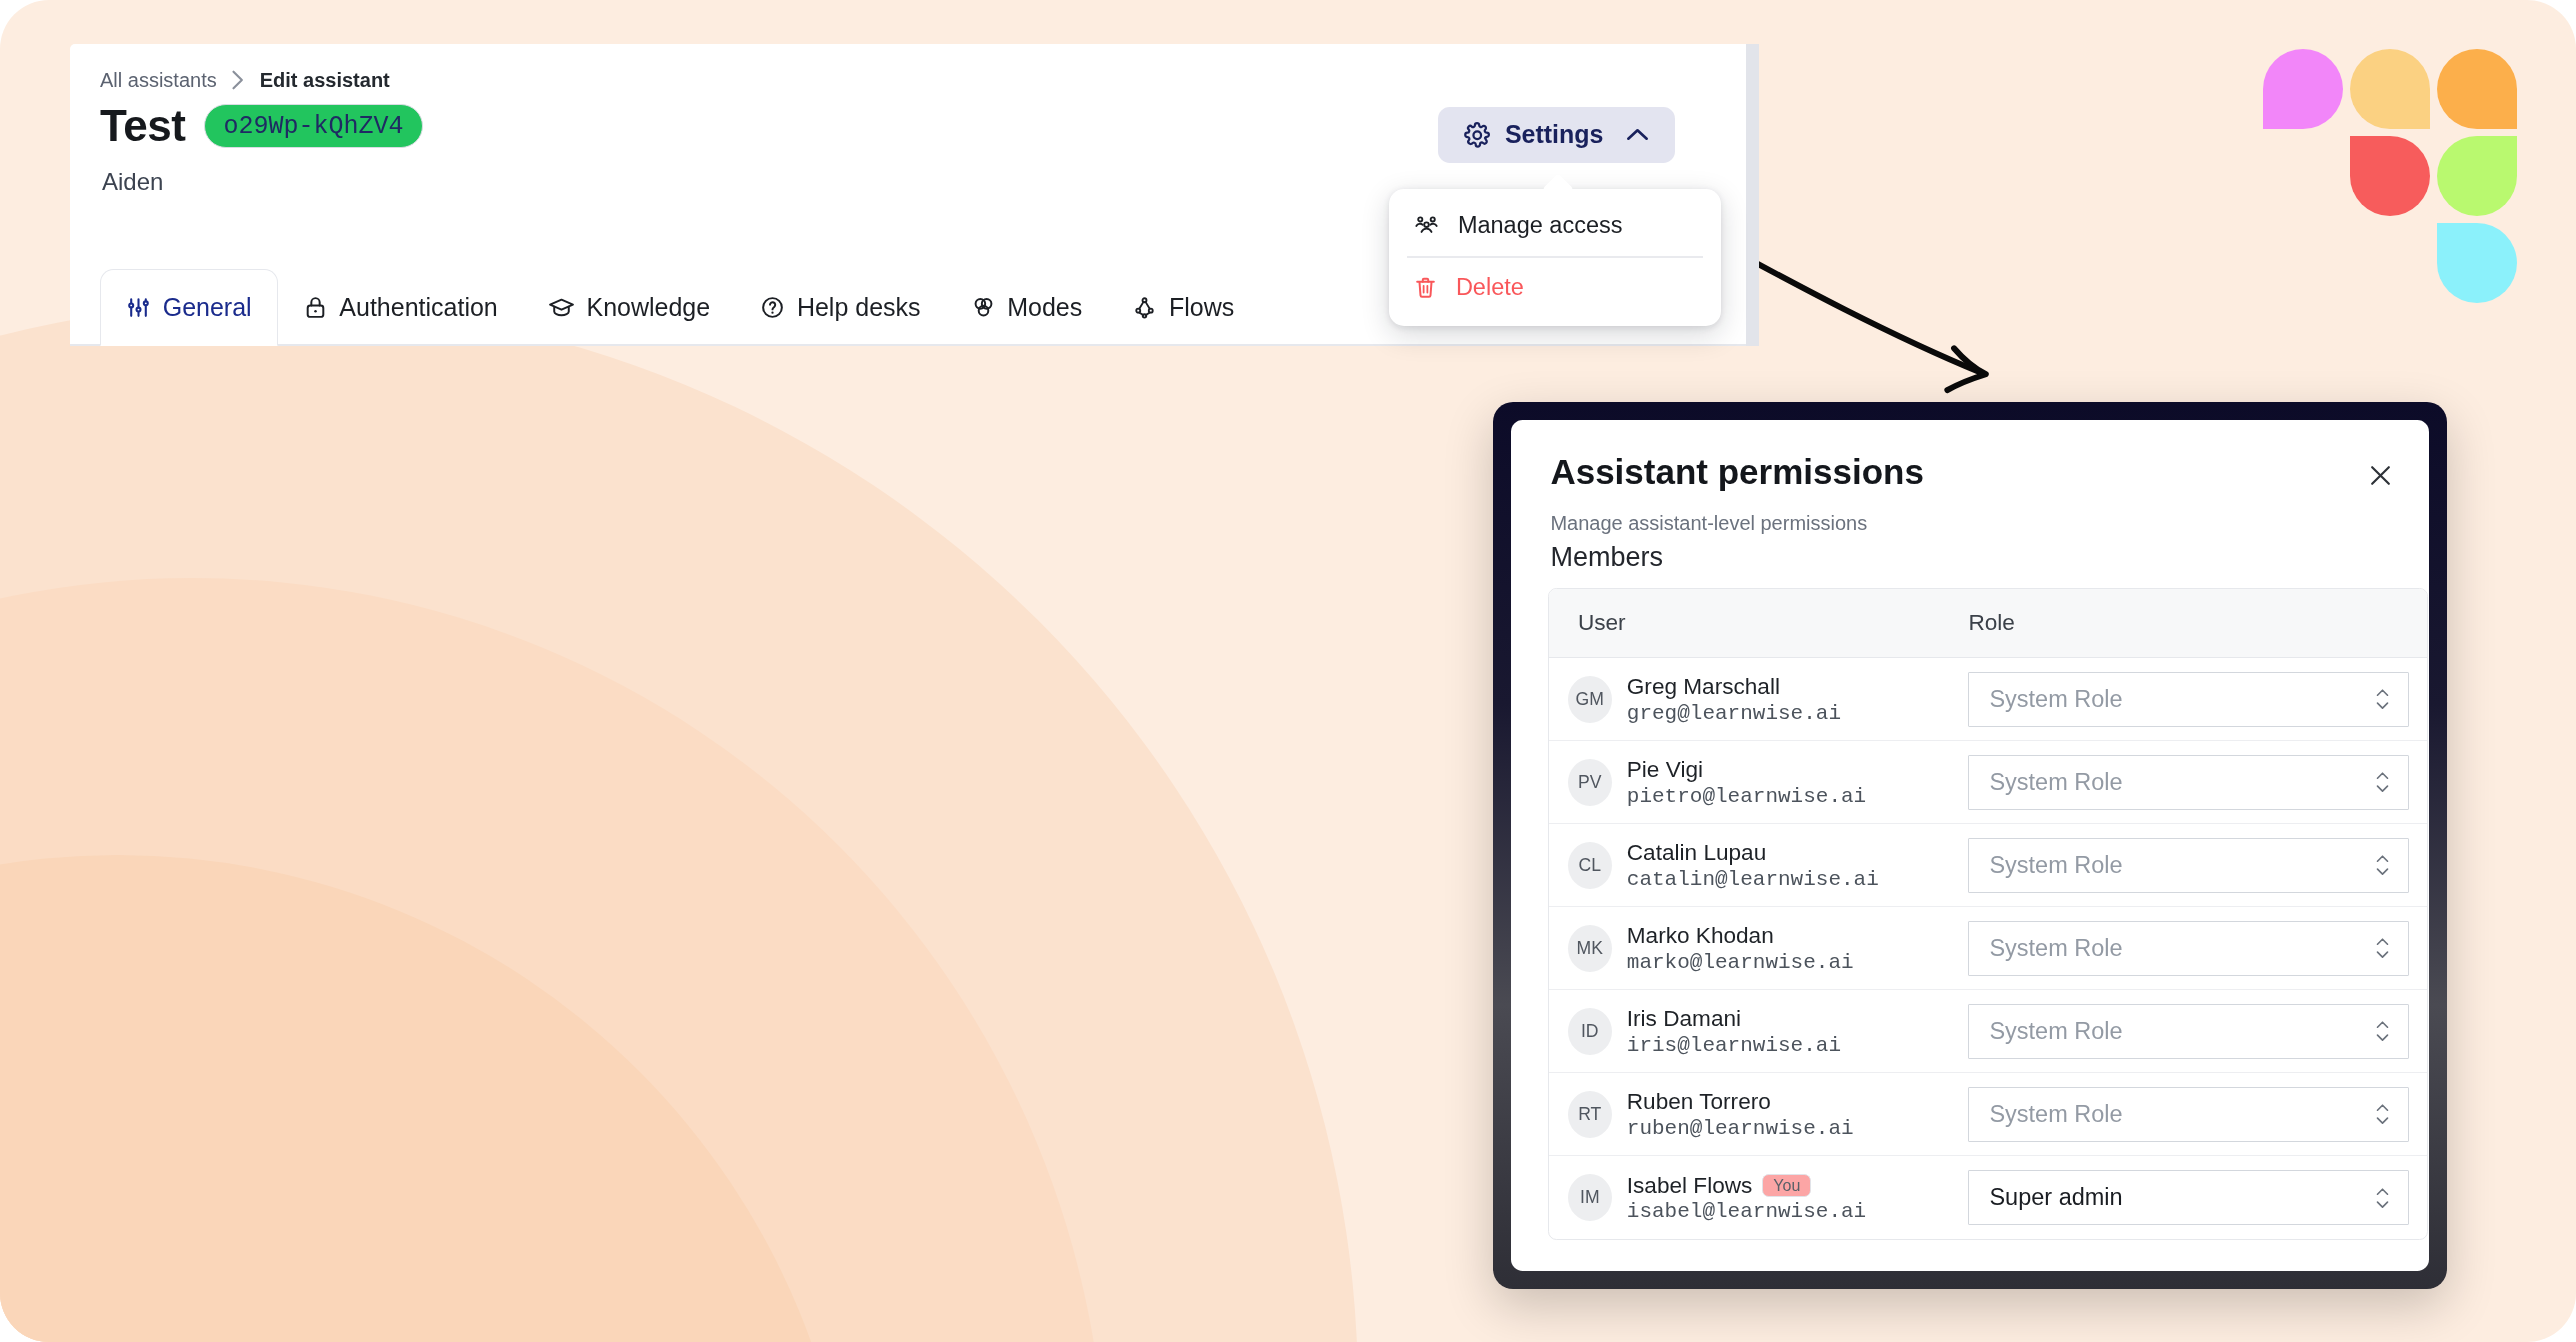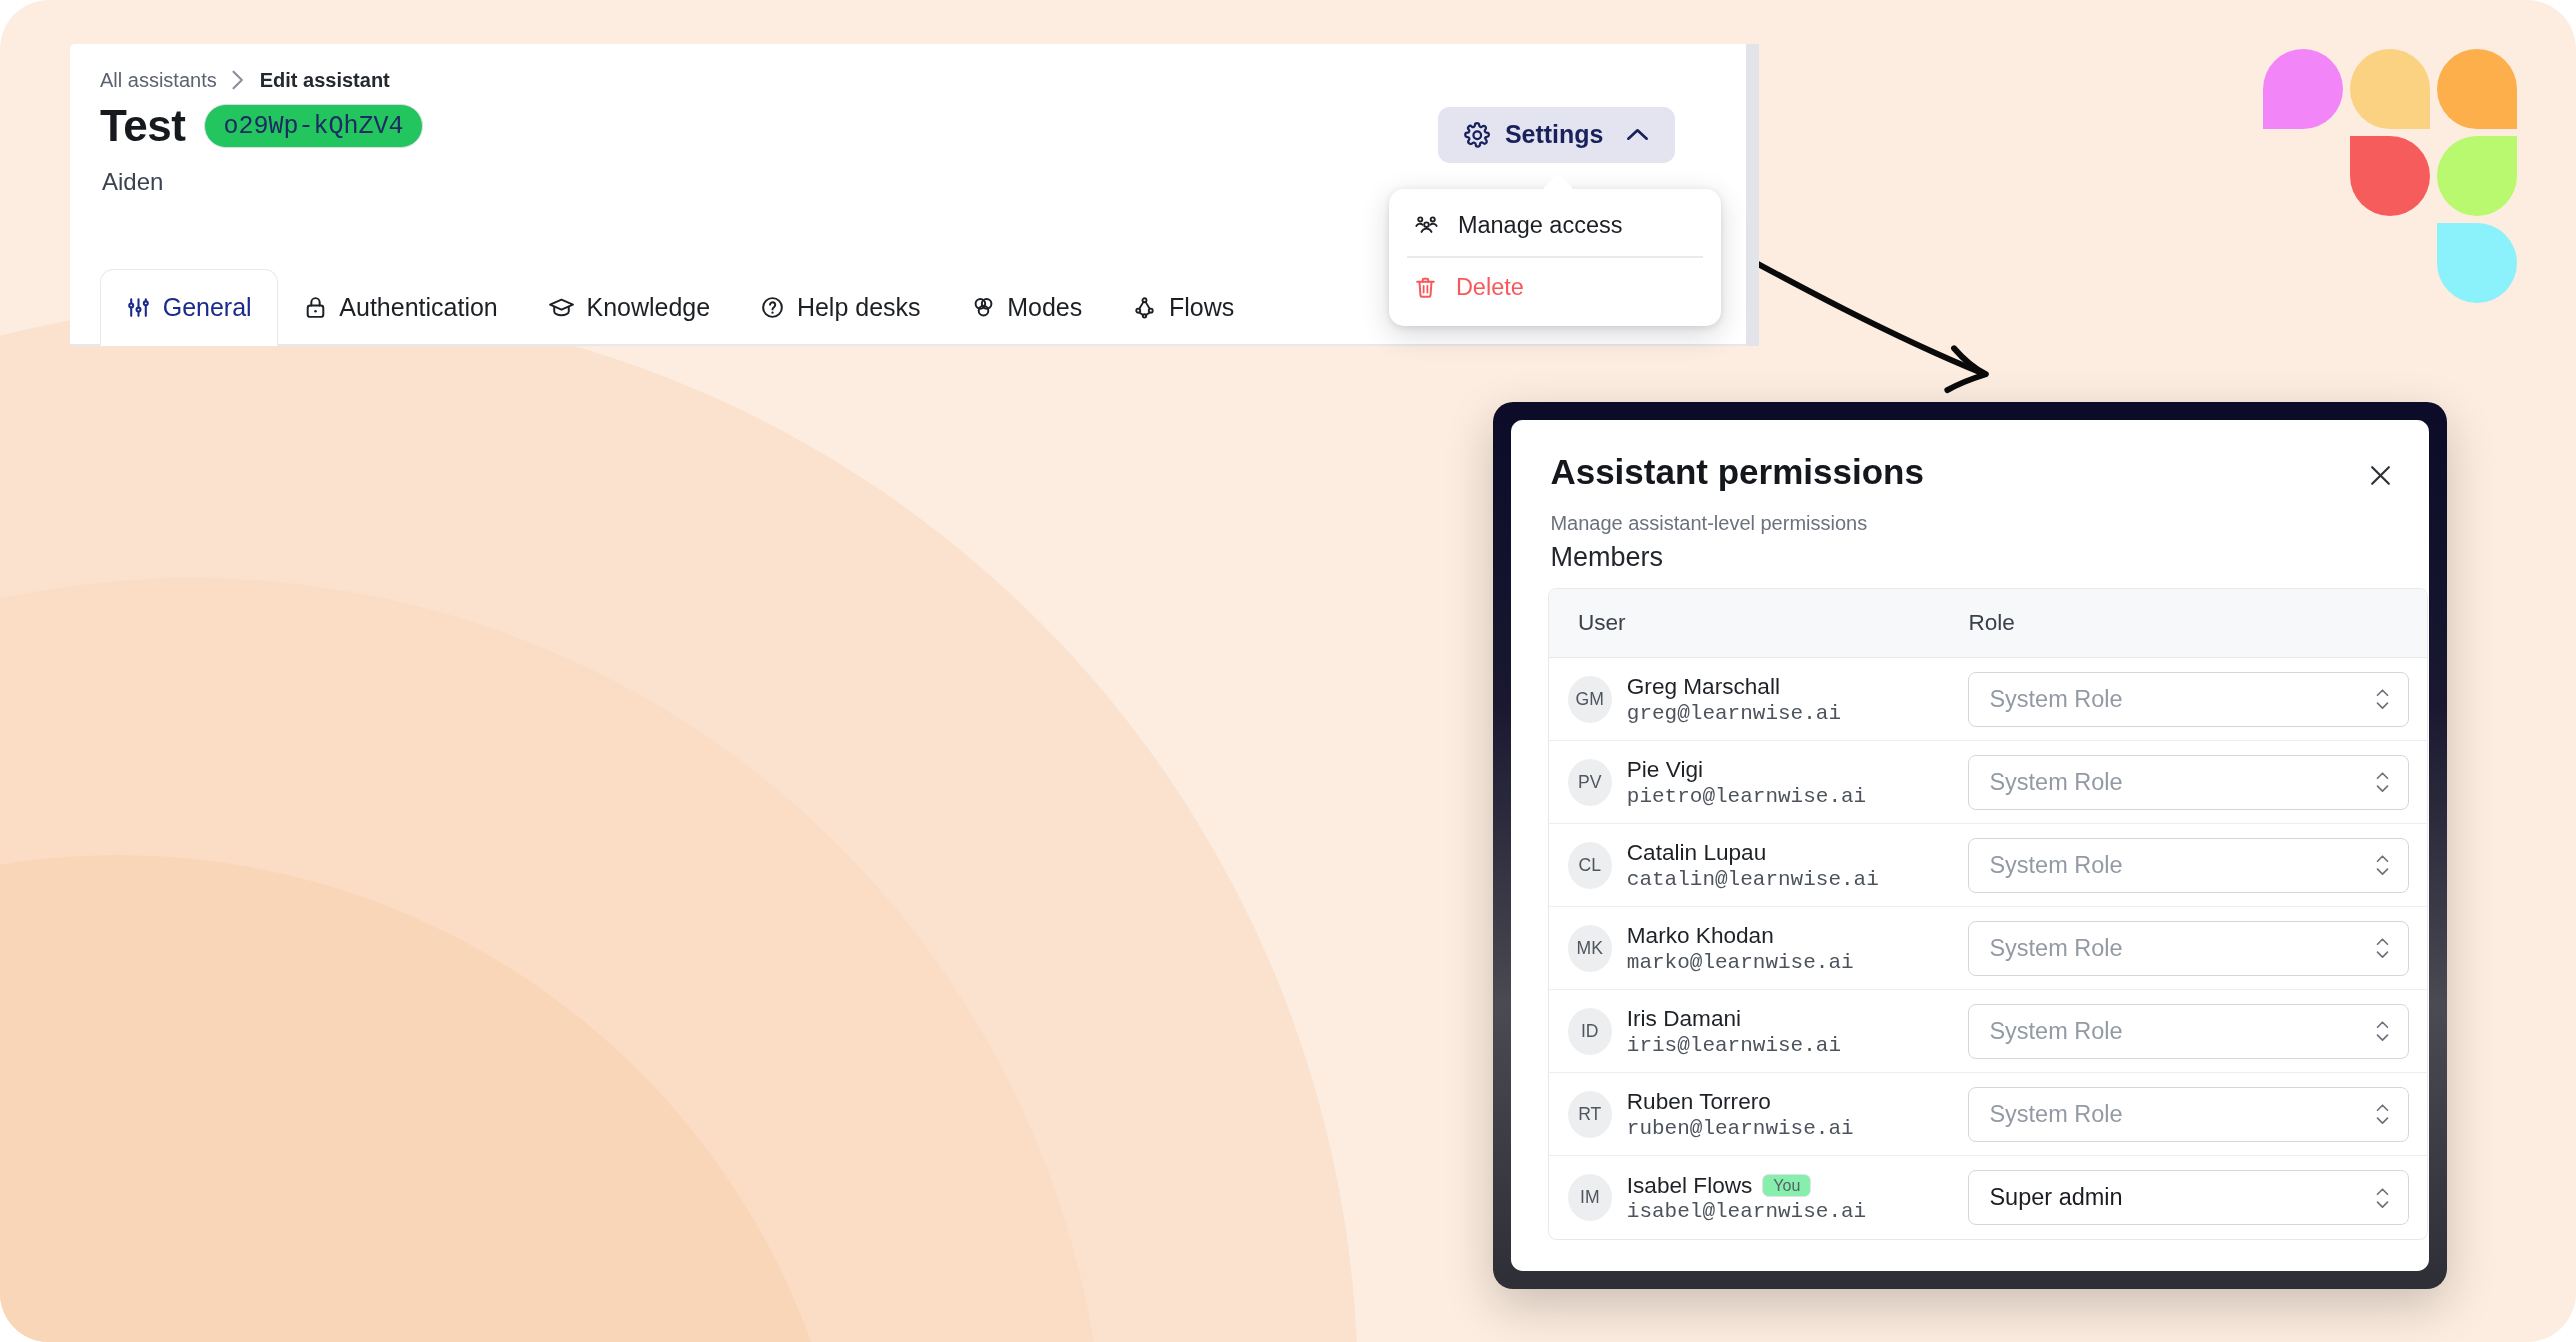--- a/index.html
+++ b/index.html
@@ -228,29 +228,29 @@
     border-radius: 50%;
     background: #EDEEF0;
     display: flex; align-items: center; justify-content: center;
     font-size: 17.6px; color: #50565F; font-weight: 500;
   }
   .user-text { display: flex; flex-direction: column; gap: 1.7px; }
   .user-name-row { display: flex; align-items: center; gap: 10px; }
   .user-name { font-size: 22.6px; color: #1E2227; }
   .you-badge {
     border: 1.7px solid #E1E3E8; border-radius: 6.7px;
-    padding: 1.7px 10px; font-size: 16px; color: #5A6068; background: #86efac;
+    padding: 1.7px 10px; font-size: 16px; color: #5A6068; background: #fca5a5;
   }
   .user-email { font-size: 21px; color: #4C535C; font-family: Liberation Mono, monospace; }
   .cell-role { flex: 1; padding-right: 18.4px; }
   .role-select {
     position: relative;
     width: 100%; height: 55px;
     border: 1.7px solid #D3D7DD;
-    border-radius: 8px;
+    border-radius: 1px;
     background: #fff;
     display: flex; align-items: center;
     padding: 0 20px;
     font-size: 23.5px;
     cursor: pointer;
   }
   .role-select.placeholder { color: #939AA4; }
   .role-select.filled { color: #1A1D22; }
   .role-chev {
     position: absolute; right: 18.4px; top: 50%; transform: translateY(-50%);

